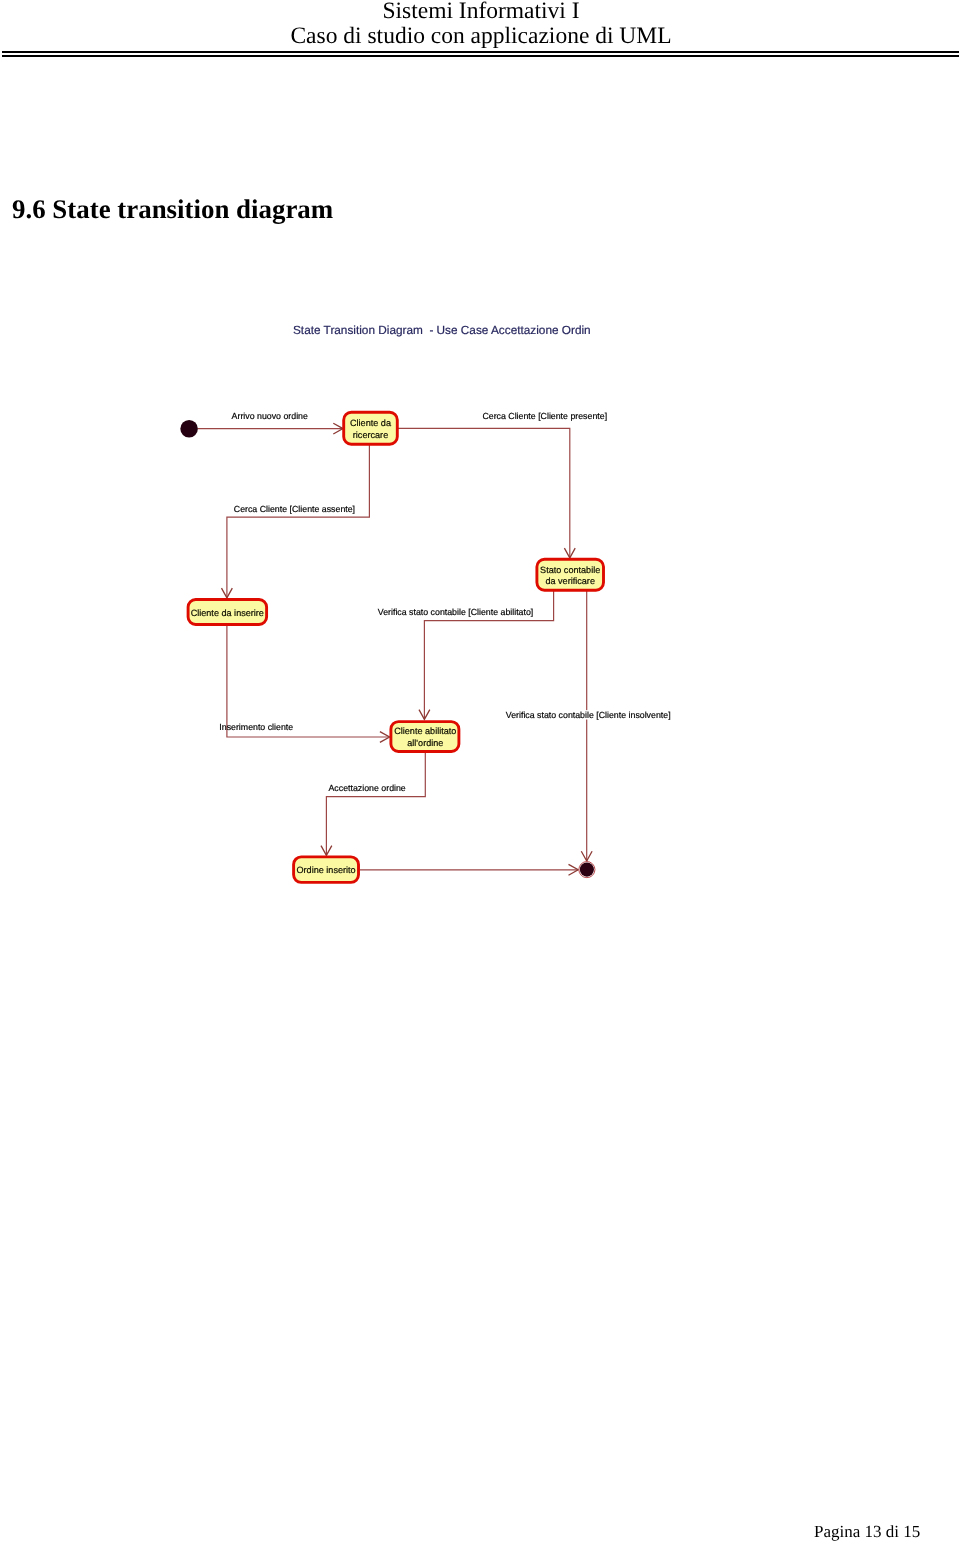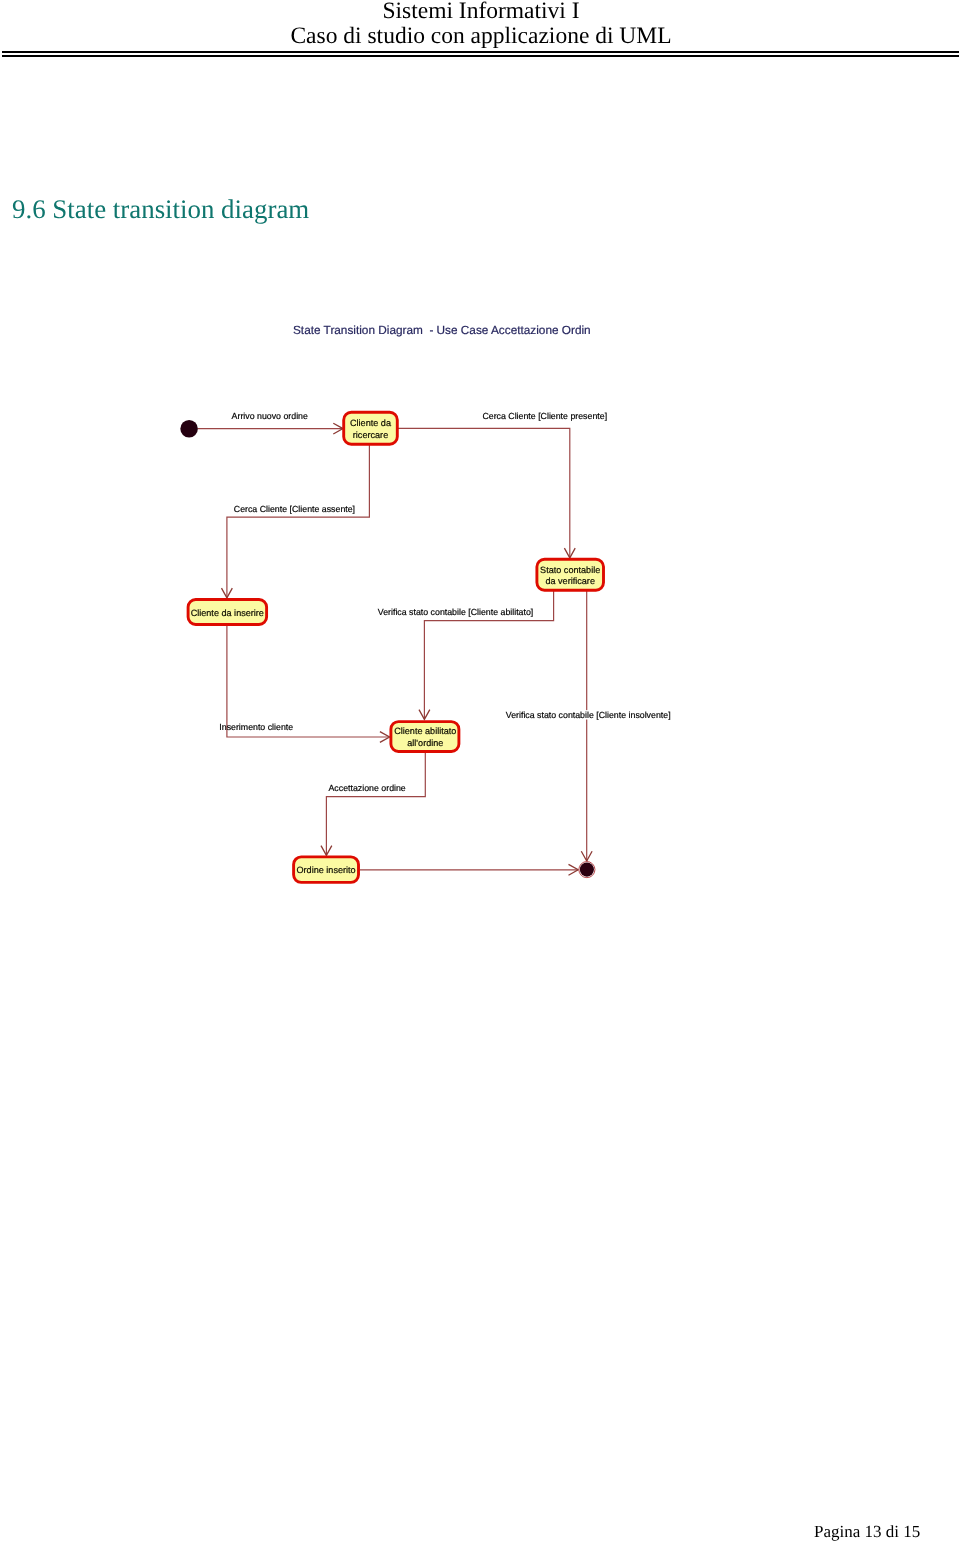--- a/index.html
+++ b/index.html
@@ -3,21 +3,21 @@
 <meta charset="utf-8">
 <title>Sistemi Informativi I</title>
 <style>
   html,body{margin:0;padding:0;}
   *{-webkit-font-smoothing:antialiased;text-rendering:geometricPrecision;}
   body{width:960px;height:1548px;background:#ffffff;font-family:"Liberation Serif",serif;position:relative;overflow:hidden;}
   .page{position:absolute;left:0;top:0;width:948px;height:1548px;background:#fff;}
   .hdr{position:absolute;left:0;top:-1px;width:962px;text-align:center;}
   .hdr .l{font-size:23.5px;line-height:25px;color:#000;}
   .hdr-rule{position:absolute;left:2px;top:51px;width:957px;height:6.2px;border-top:2.7px solid #000;border-bottom:2.7px solid #000;box-sizing:border-box;}
-  .sect{position:absolute;left:12px;top:195px;font-size:26.9px;line-height:28px;font-weight:normal;color:#0f766e;white-space:nowrap;}
+  .sect{position:absolute;left:12px;top:195px;font-size:26.9px;line-height:28px;font-weight:bold;color:#000000;white-space:nowrap;}
   .ftr{position:absolute;left:814px;top:1519px;font-size:17px;line-height:25px;color:#000;white-space:nowrap;}
   .diagram{position:absolute;left:0px;top:0px;width:960px;height:1000px;}
   .diagram svg{display:block;}
   .ntxt{font-family:"Liberation Sans",sans-serif;font-size:9.1px;fill:#0d0d00;stroke:#0d0d00;stroke-width:0.2px;paint-order:stroke fill;text-anchor:middle;}
   .etxt{font-family:"Liberation Sans",sans-serif;font-size:8.8px;fill:#000000;stroke:#000000;stroke-width:0.18px;paint-order:stroke fill;}
   .ehalo{font-family:"Liberation Sans",sans-serif;font-size:8.8px;fill:#ffffff;stroke:#ffffff;stroke-width:2.6px;paint-order:stroke;}
   .dtitle{font-family:"Liberation Sans",sans-serif;font-size:11.8px;fill:#26265e;stroke:#26265e;stroke-width:0.2px;paint-order:stroke fill;}
 </style>
 </head>
 <body>

